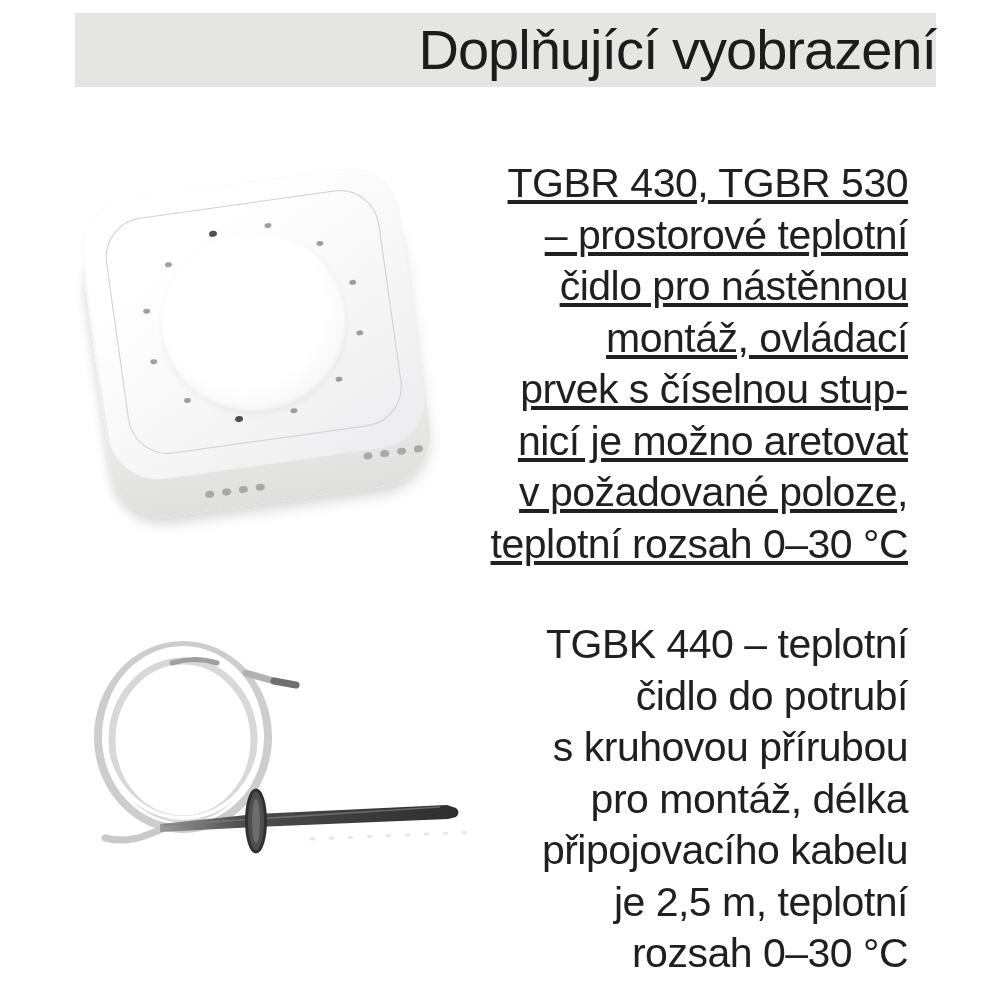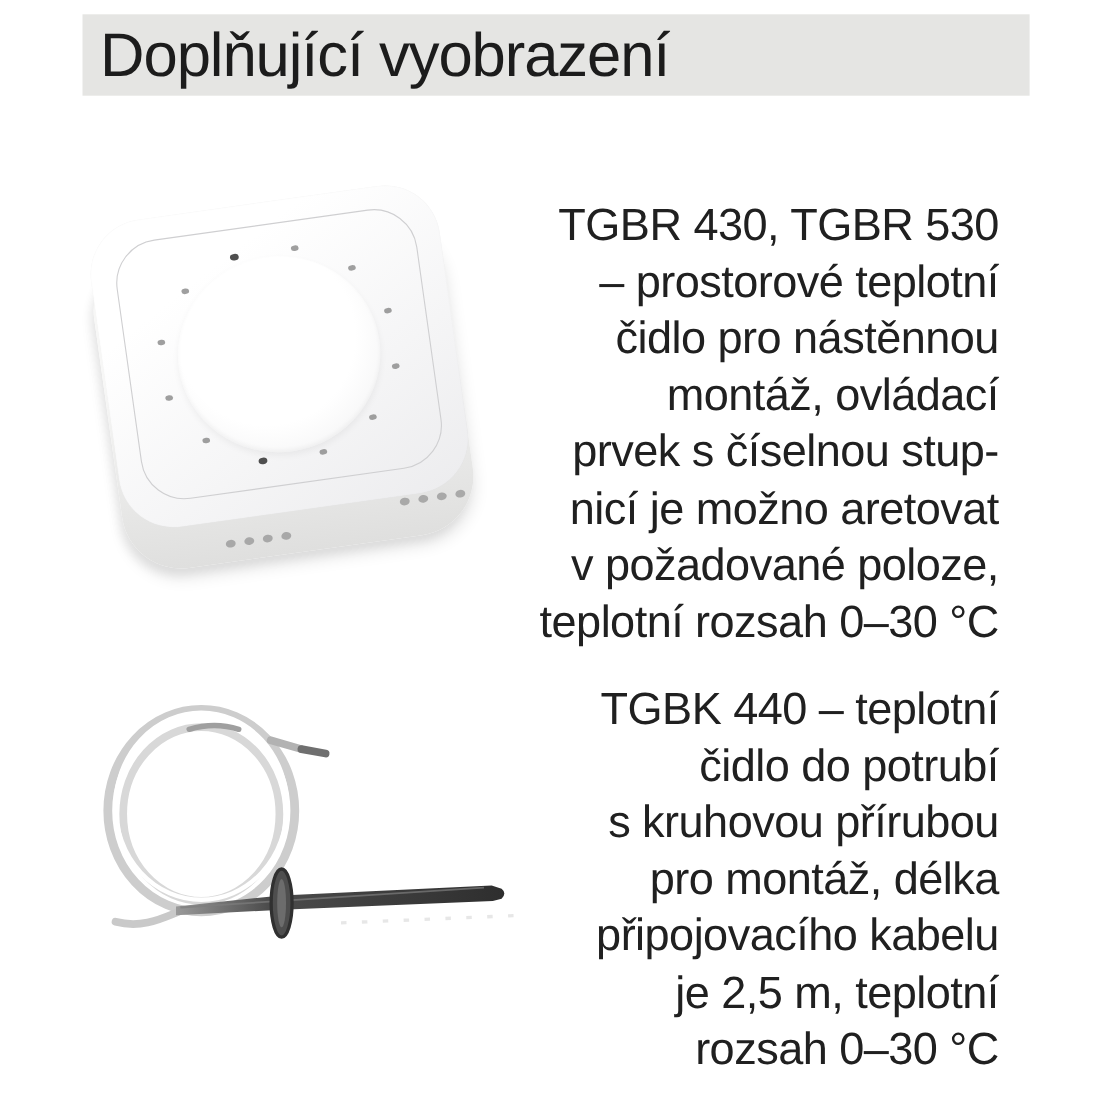--- a/index.html
+++ b/index.html
@@ -4,34 +4,34 @@
 <style>
   html,body{margin:0;padding:0;background:#ffffff;}
   .page{
     position:relative;width:1000px;height:1000px;background:#ffffff;overflow:hidden;
     font-family:"Liberation Sans","DejaVu Sans",sans-serif;
   }
 
   
   .title-bar{
     position:absolute;left:75px;top:13px;width:861px;height:74px;
-    background:#e5e5e3;display:flex;align-items:center;
+    background:#e5e5e3;display:flex;align-items:center;justify-content:flex-end;
   }
   .title-bar h1{
     margin:0;padding:0 0 0 16px;font-size:56px;font-weight:400;
     letter-spacing:-1px;color:#1c1c1c;line-height:74px;white-space:nowrap;
   }
 
   
   .desc{
     position:absolute;right:92px;width:470px;text-align:right;
     font-size:41px;line-height:51.5px;letter-spacing:-0.5px;color:#202020;
     white-space:pre-line;
   }
-  .desc-1{top:179px;}
+  .desc-1{top:158px;text-decoration:underline;}
   .desc-2{top:619px;}
 
   
   .thermo-wrap{position:absolute;left:70px;top:165px;width:386px;height:342px;}
   .thermo{position:absolute;left:24px;top:18px;width:320px;height:282px;transform:rotate(-8deg);}
   .thermo-side{
     position:absolute;left:-2px;top:30px;width:322px;height:290px;border-radius:54px;
     background:linear-gradient(180deg,#f7f7f6 40%,#e9e9e8 75%,#dfdfde);
     box-shadow:0 9px 14px rgba(0,0,0,0.10), -4px 6px 8px rgba(0,0,0,0.05);
   }

